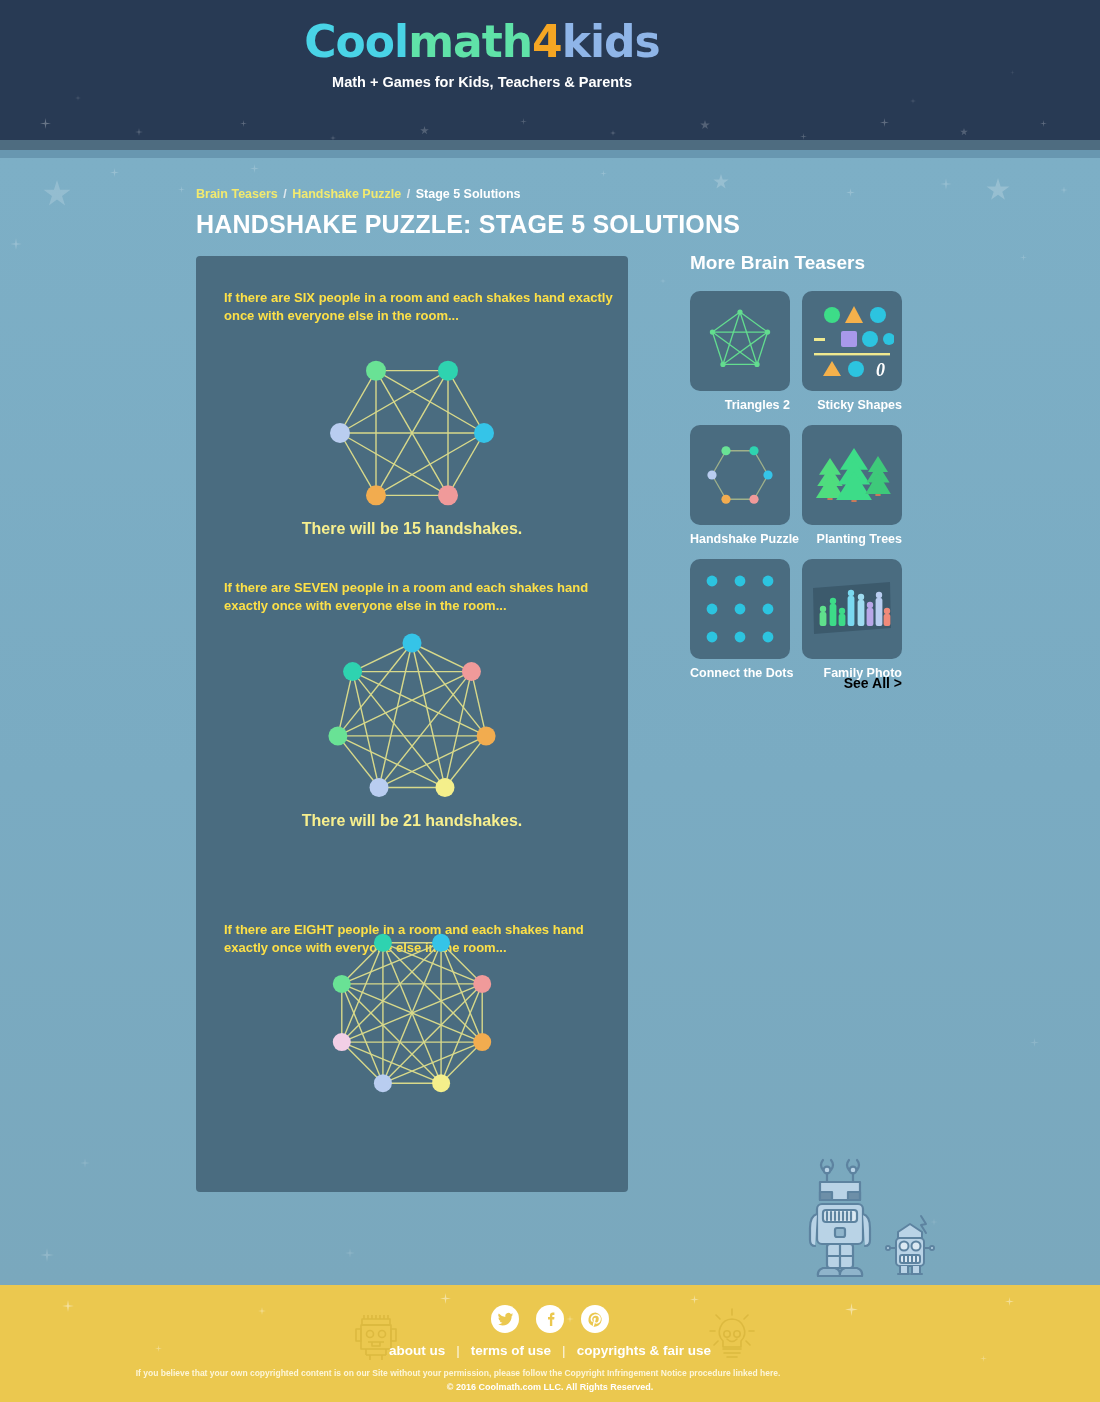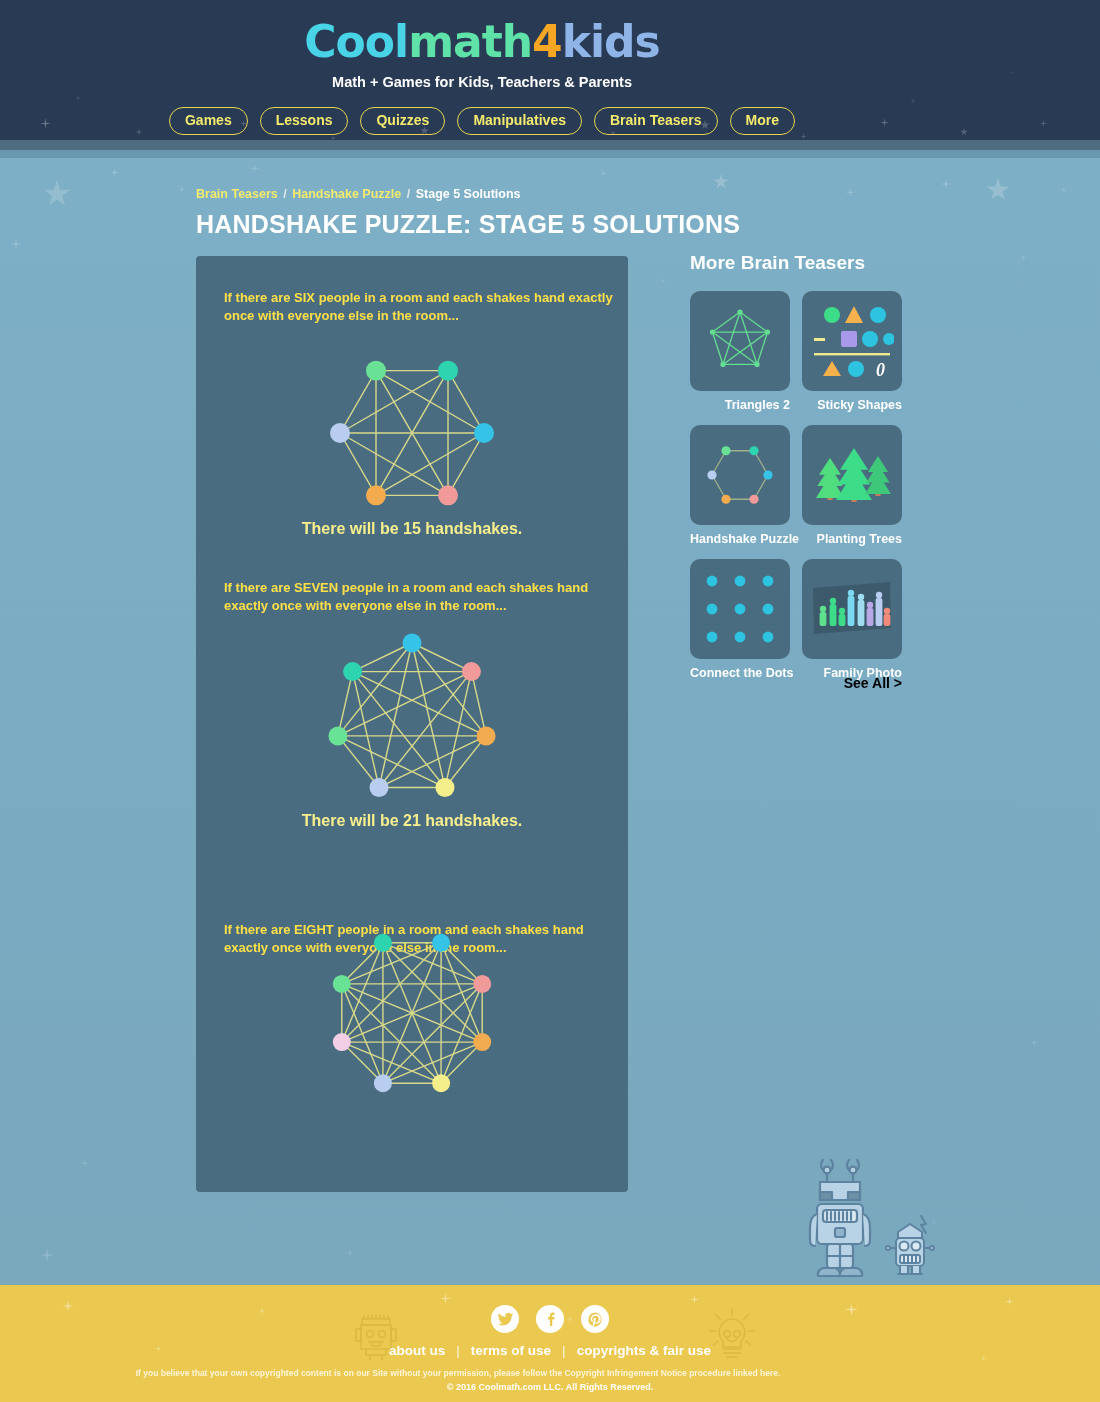--- a/index.html
+++ b/index.html
@@ -232,28 +232,20 @@
     <div class="spark" style="left: 1005px; top: 12px; width: 9px; height: 9px; opacity: 0.4;"></div>
     <div class="spark" style="left: 155px; top: 60px; width: 7px; height: 7px; opacity: 0.35;"></div>
     <div class="spark" style="left: 980px; top: 70px; width: 7px; height: 7px; opacity: 0.3;"></div>
   </div>
 
 <div class="header-inner">
   <div class="logo">
     <span class="c1">Cool</span><span class="c2">math</span><span class="c4">4</span><span class="c5">kids</span>
   </div>
   <div class="tagline">Math + Games for Kids, Teachers &amp; Parents</div>
-  <div class="nav" id="main-nav">
-      <a href="#">Games</a>
-      <a href="#">Lessons</a>
-      <a href="#">Quizzes</a>
-      <a href="#">Manipulatives</a>
-      <a href="#">Brain Teasers</a>
-      <a href="#">More</a>
-    </div>
 </div>
 
 <div class="content">
 
   <div class="breadcrumb" id="breadcrumb"><a href="#" class="">Brain Teasers</a><span class="sep"> / </span><a href="#" class="">Handshake Puzzle</a><span class="sep"> / </span><span class="cur">Stage 5 Solutions</span></div>
 
   <h1 class="page-title">HANDSHAKE PUZZLE: STAGE 5 SOLUTIONS</h1>
 
   <div class="card" id="solutions-card">
       <div class="qtext" style="top: 33px;">If there are SIX people in a room and each shakes hand exactly once with everyone else in the room...</div>

